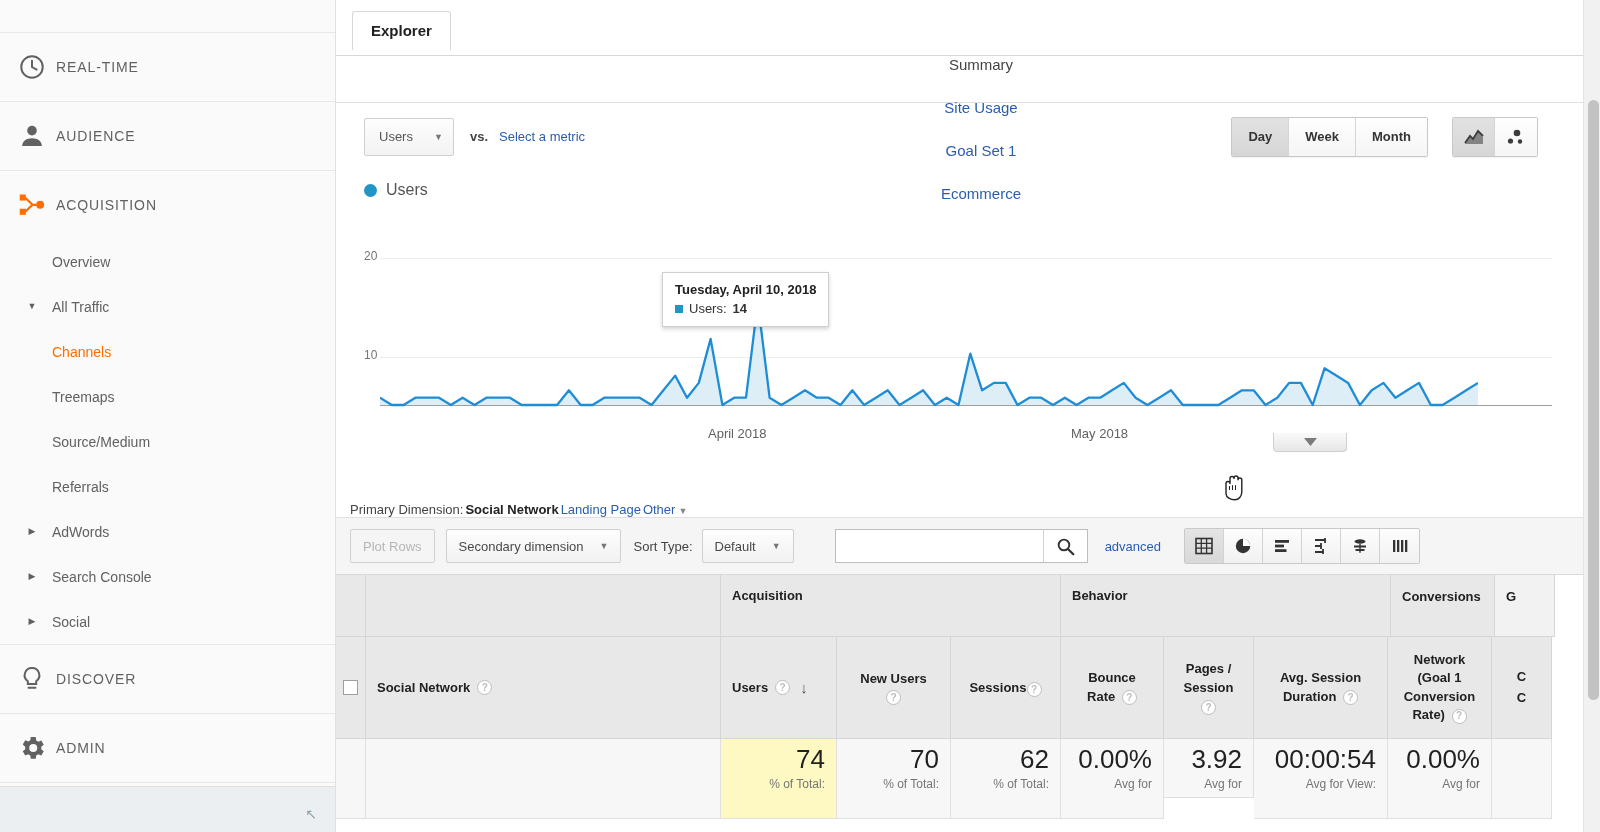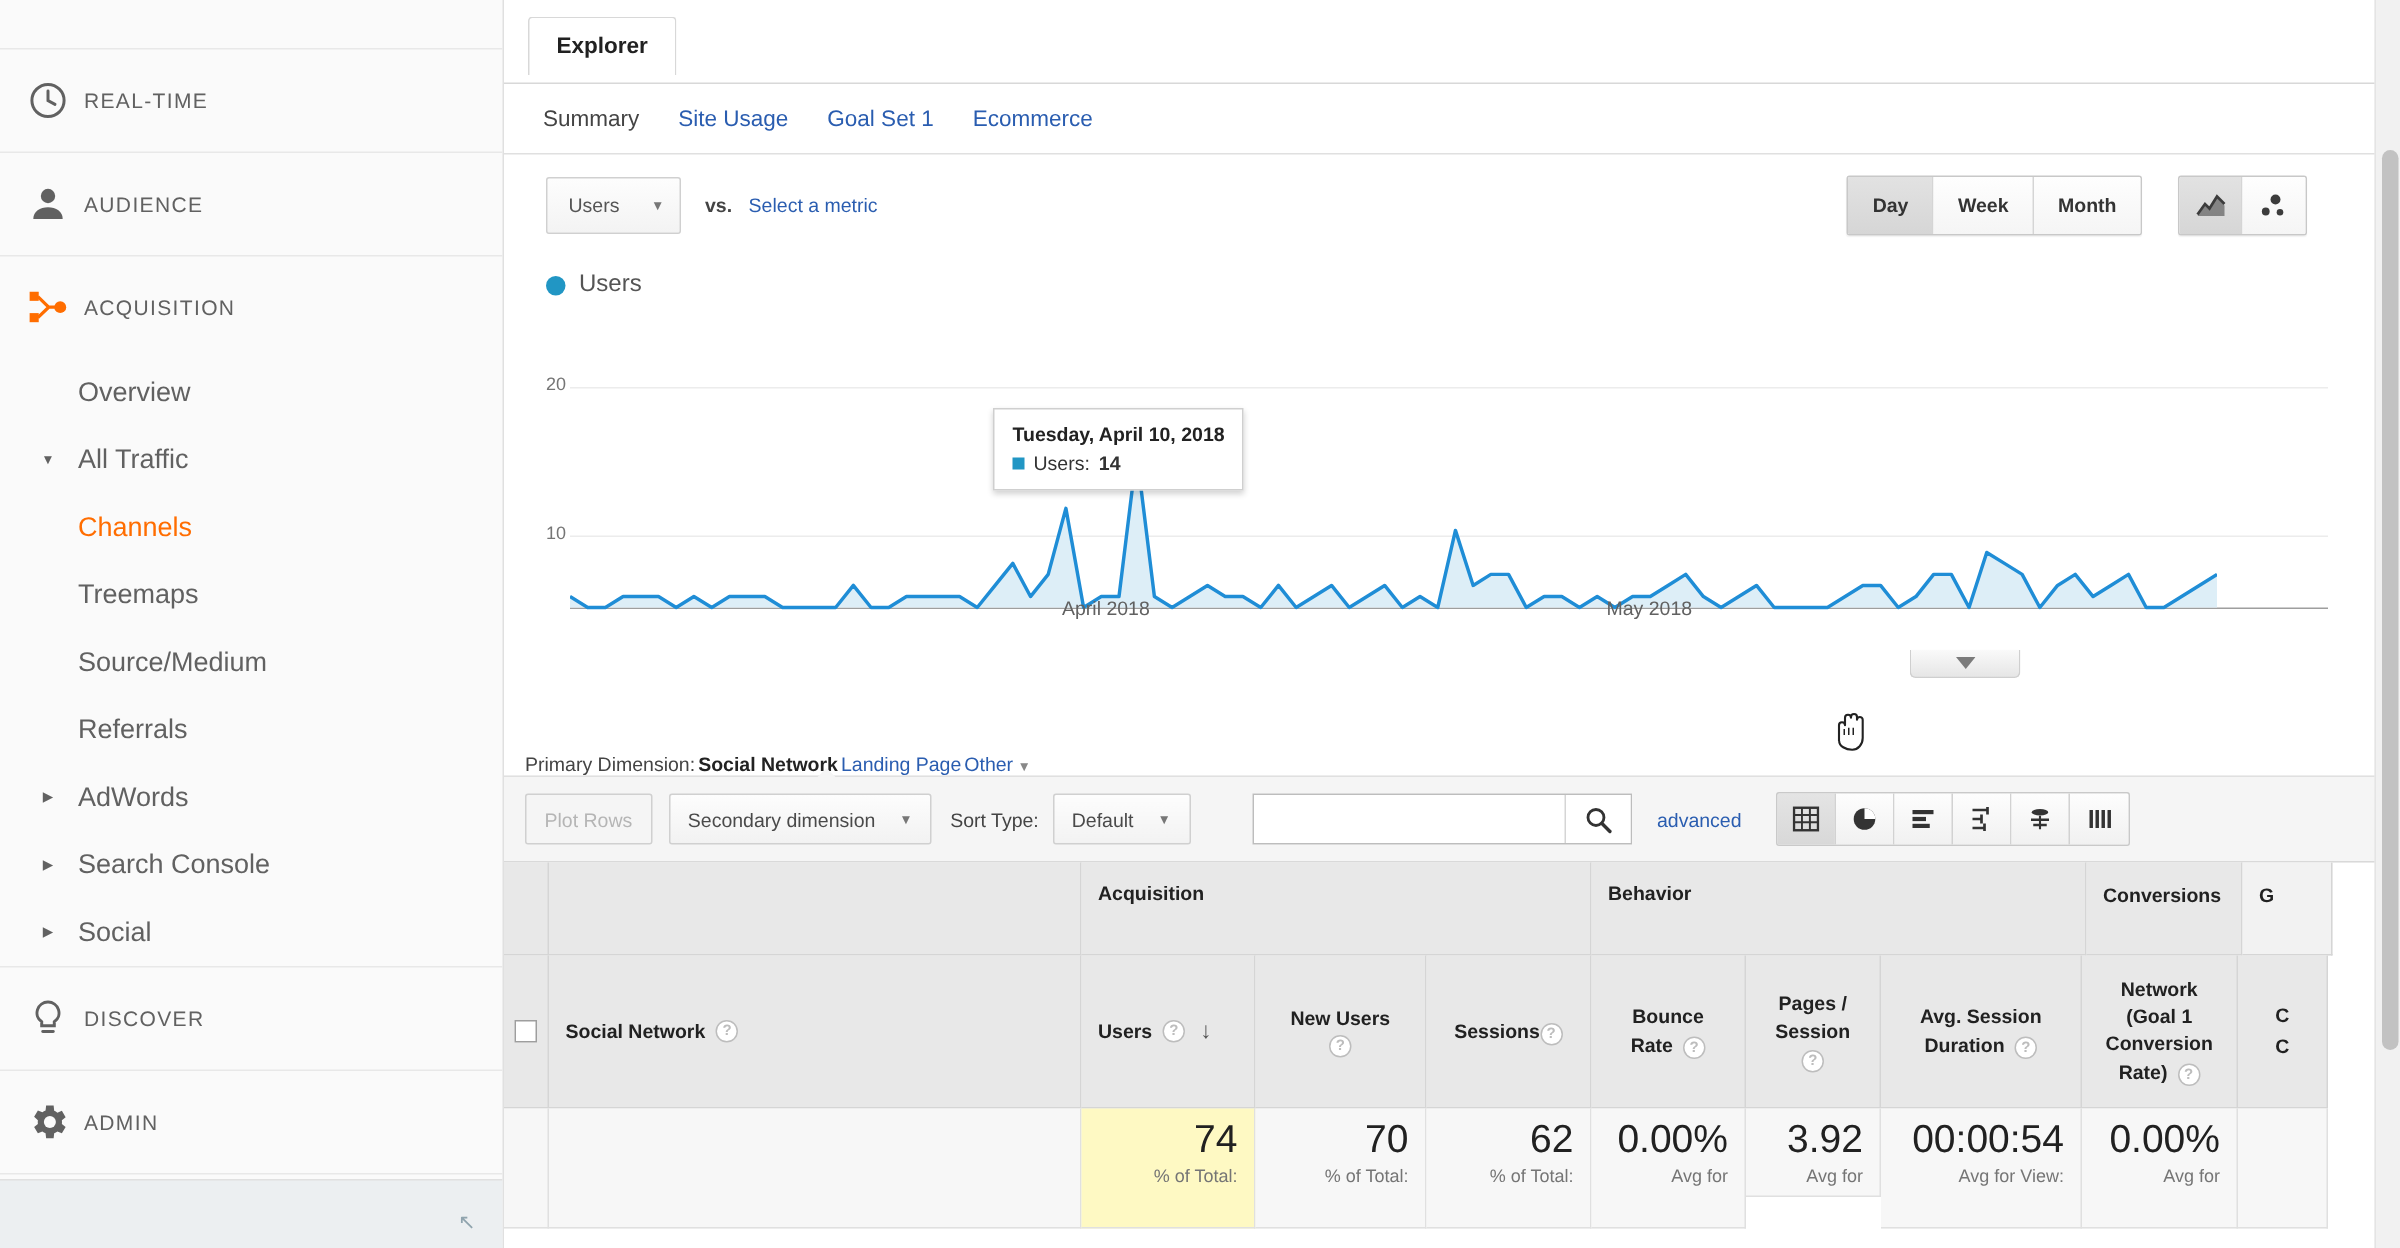--- a/index.html
+++ b/index.html
@@ -35,21 +35,21 @@
     color: #616161; font-weight: 400;
   }
   .sb-sub {
     display: flex; align-items: center;
     height: 45px; padding-left: 12px; cursor: pointer;
   }
   .sb-sub .arrow {
     width: 40px; flex: 0 0 40px; text-align: center;
     font-size: 9px; color: #616161; line-height: 1;
   }
-  .sb-sub .lbl { font-size: 18px; color: #616161; }
+  .sb-sub .lbl { font-size: 14px; color: #616161; }
   .sb-sub.active .lbl { color: #ff6d00; }
   .sb-footer {
     position: absolute; left: 0; bottom: 0;
     width: 335px; height: 46px;
     background: #eceff1;
     border-top: 1px solid #e0e0e0;
   }
   .sb-footer .collapse {
     position: absolute; right: 18px; bottom: 10px;
     color: #90a4ae; font-size: 14px;
@@ -75,21 +75,21 @@
     border-radius: 3px 3px 0 0;
     background: #fff;
     font-size: 15px; font-weight: bold; color: #212121;
     padding: 10px 18px 11px 18px;
     position: relative; top: 1px;
     cursor: pointer;
   }
   #subtabs {
     height: 47px; display: flex; align-items: center;
     border-bottom: 1px solid #e0e0e0;
-    padding-left: 26px; gap: 26px;
+    padding-left: 26px; gap: 26px; flex-direction: column;
   }
   #subtabs .st { font-size: 15px; color: #2a5db0; cursor: pointer; }
   #subtabs .st.active { color: #444; cursor: default; }
 
   
   #metricrow {
     height: 67px; display: flex; align-items: center;
     padding-left: 28px; padding-right: 30px;
     position: relative;
   }
@@ -130,21 +130,21 @@
   
   #chartwrap { position: relative; padding: 0 30px 0 28px; height: 300px; }
   #legend { display: flex; align-items: center; gap: 9px; padding-left: 0; height: 40px; }
   #legend .dot { width: 13px; height: 13px; border-radius: 50%; background: #2196c4; }
   #legend .txt { font-size: 16px; color: #555; }
   #plot { position: relative; height: 230px; }
   .gridline { position: absolute; left: 16px; right: 18px; height: 1px; background: #ececec; }
   .axlabel { position: absolute; left: 28px; font-size: 12px; color: #757575; }
   .baseline { position: absolute; left: 16px; right: 18px; height: 1px; background: #9e9e9e; }
   #chartsvg { position: absolute; left: 16px; top: 0; }
-  .xtick { position: absolute; font-size: 13px; color: #616161; top: 188px; }
+  .xtick { position: absolute; font-size: 13px; color: #616161; top: 216px; }
   #tooltip {
     position: absolute; left: 298px; top: 62px;
     background: #fff; border: 1px solid #cfcfcf;
     box-shadow: 0 2px 4px rgba(0,0,0,.18);
     padding: 9px 12px 10px 12px; z-index: 20;
   }
   #tooltip .tt-title { font-size: 13px; font-weight: bold; color: #222; white-space: nowrap; }
   #tooltip .tt-row { margin-top: 4px; font-size: 13px; color: #333; display:flex; align-items:center; gap:6px; }
   #tooltip .tt-sq { width: 8px; height: 8px; background: #2196c4; display:inline-block; }
   #tooltip .tt-val { font-weight: bold; }

